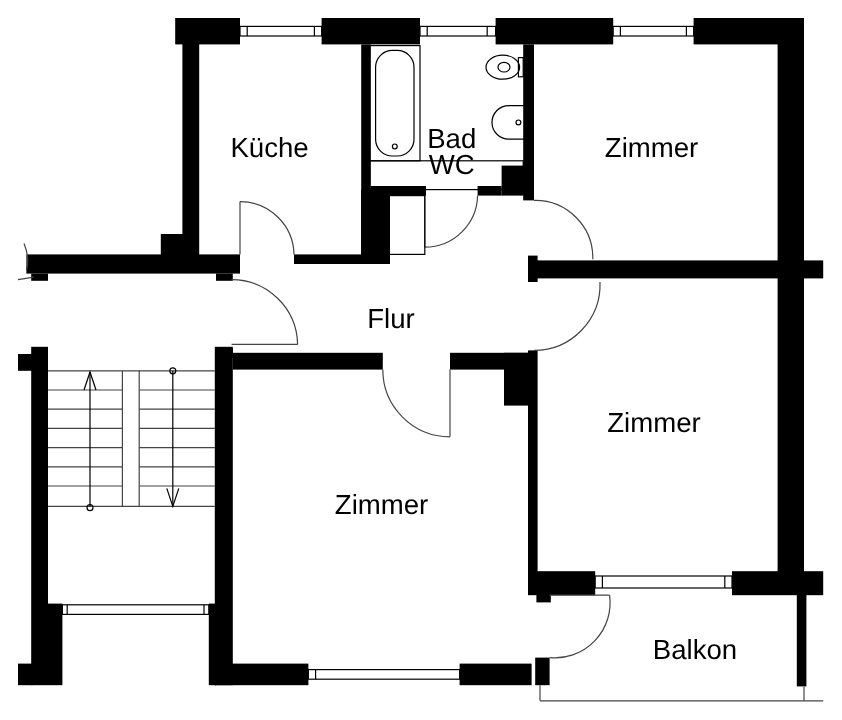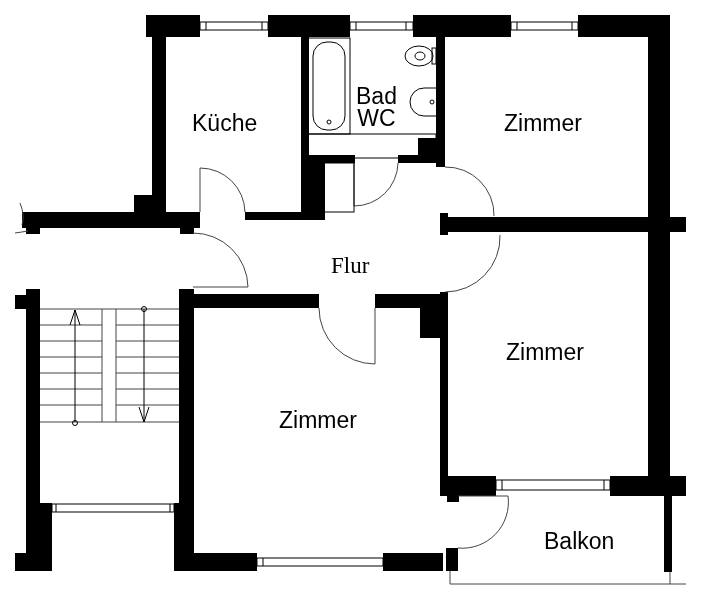--- a/index.html
+++ b/index.html
@@ -177,21 +177,21 @@
     <path class="thin" d="M70 325 L75 310 L80 325"></path>
     <circle class="thin" cx="75" cy="423" r="2.5"></circle>
 
     <line class="thin" x1="144" y1="309" x2="144" y2="422"></line>
     <path class="thin" d="M139 407 L144 422 L149 407"></path>
     <circle class="thin" cx="144" cy="309" r="2.5"></circle>
   </g>
 </svg>
 
 <div class="label" style="left:192px; top:112px;">Küche</div>
-<div class="label label-badwc" style="left:356px; top:85px;">
+<div class="label label-badwc" style="left:356px; top:104px;">
   <div>Bad</div>
   <div>WC</div>
 </div>
 <div class="label" style="left:504px; top:112px;">Zimmer</div>
-<div class="label" style="left:331px; top:254px;font-family:Liberation Serif, serif;">Flur</div>
+<div class="label" style="left:306px; top:254px;">Flur</div>
 <div class="label" style="left:506px; top:341px;">Zimmer</div>
 <div class="label" style="left:279px; top:409px;">Zimmer</div>
 <div class="label" style="left:544px; top:530px;">Balkon</div>
 
 </body></html>

